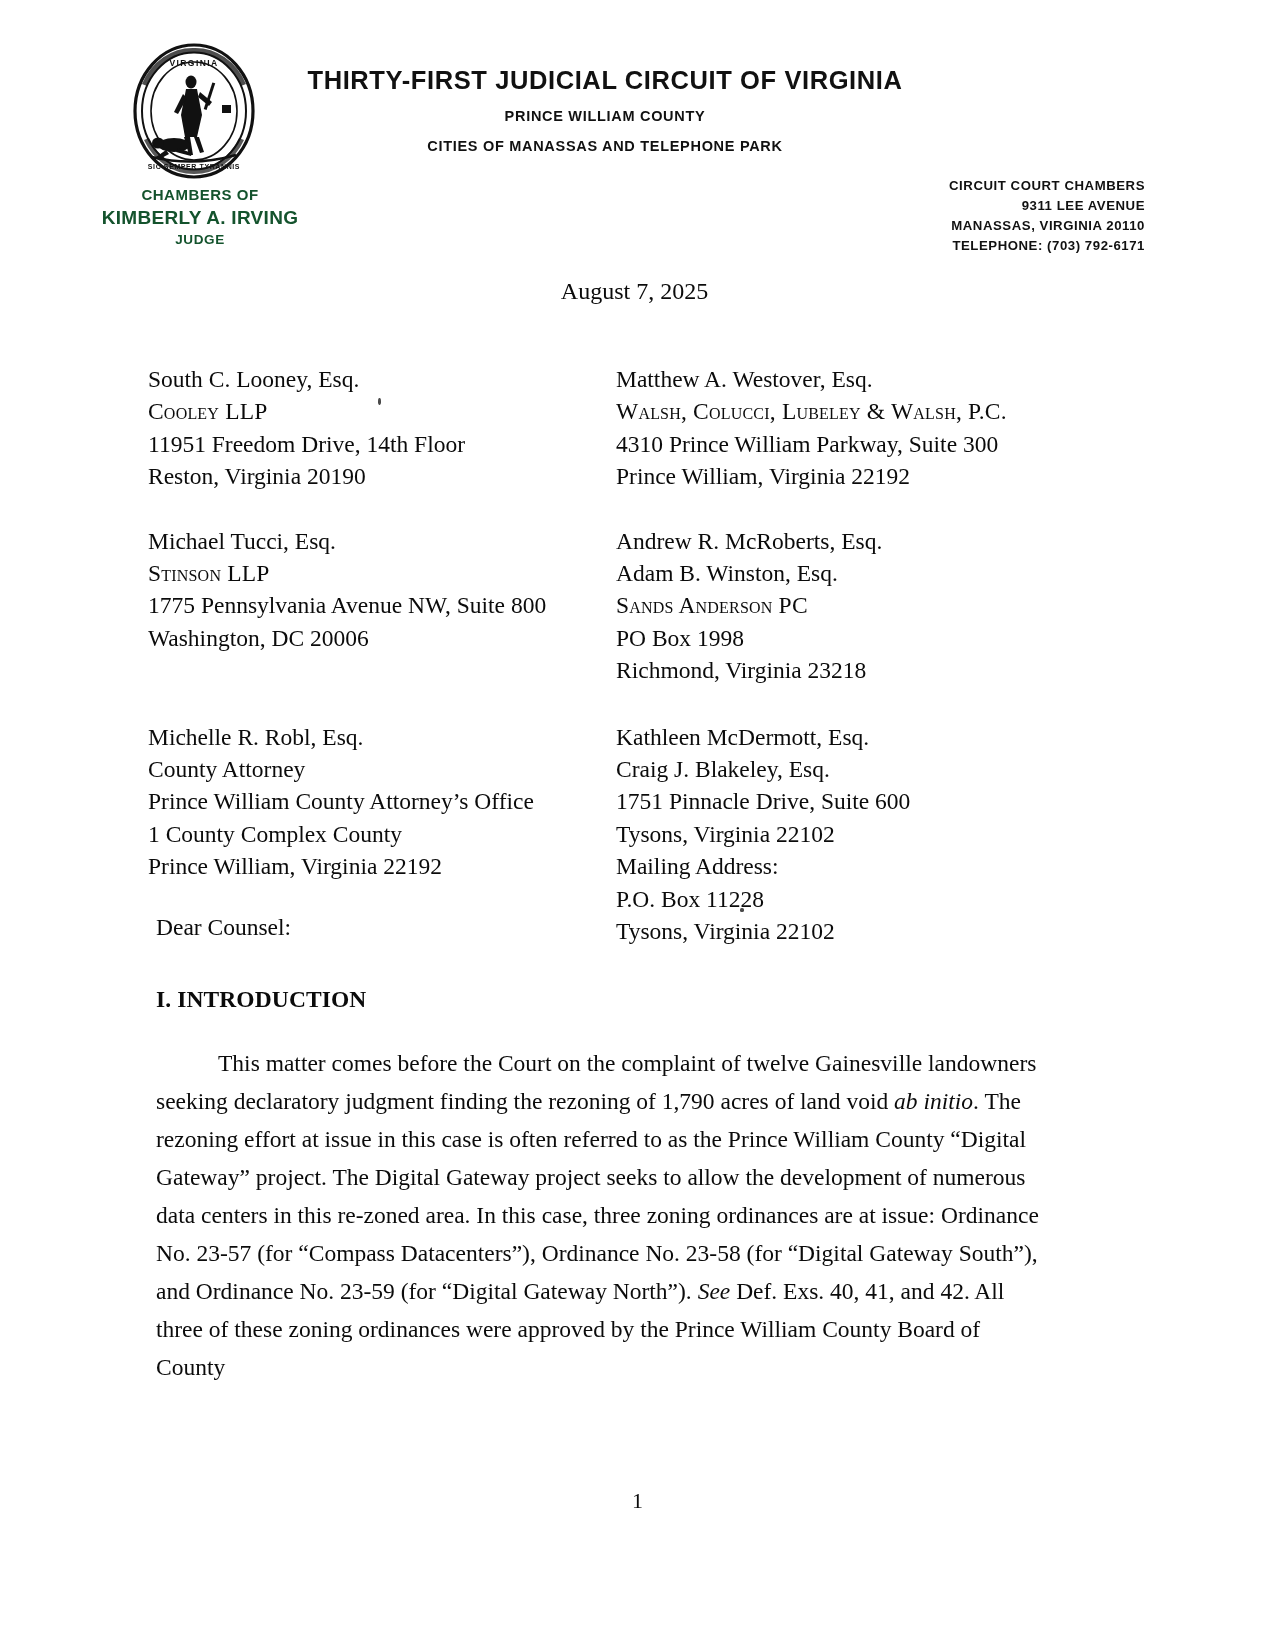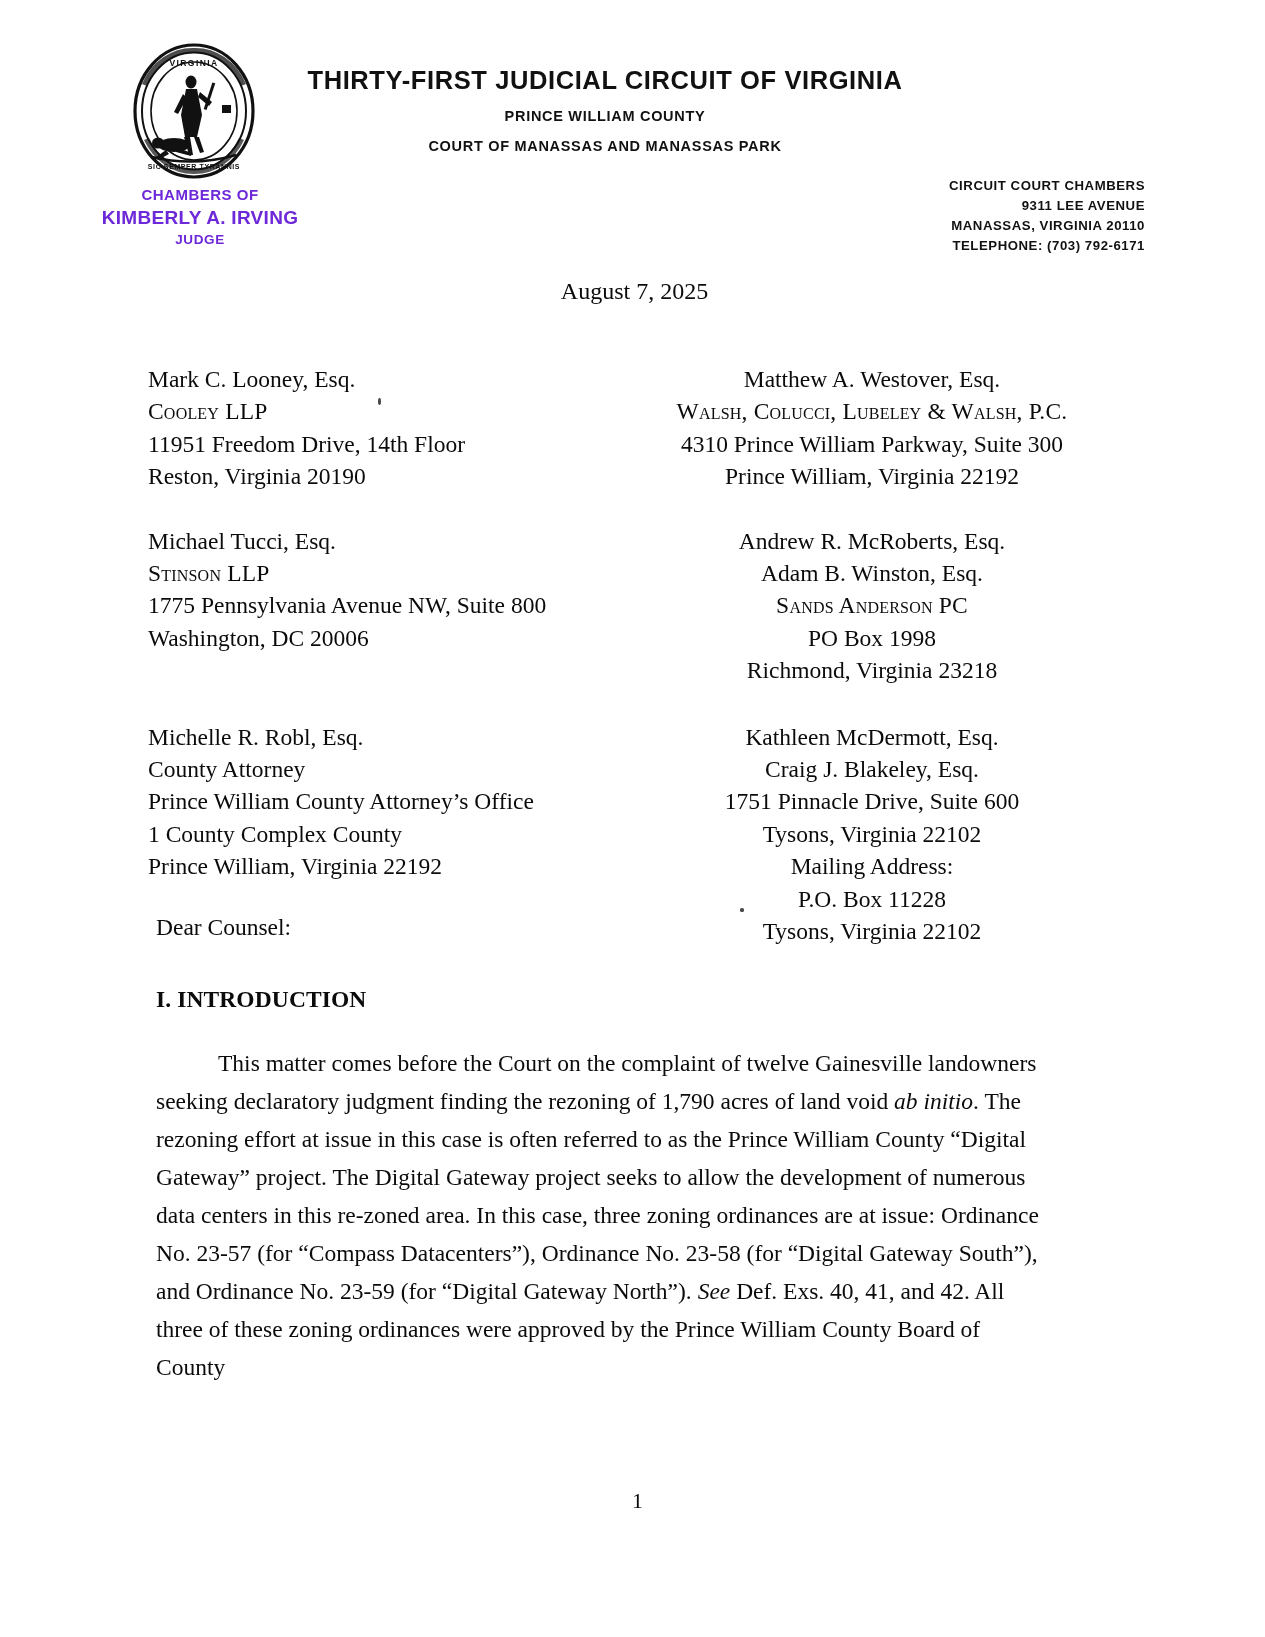--- a/index.html
+++ b/index.html
@@ -67,21 +67,21 @@
     margin-top: 14px;
   }
 
   .chambers-block {
     position: absolute;
     left: 70px;
     top: 186px;
     width: 260px;
     text-align: center;
     font-family: "Liberation Sans", "DejaVu Sans", sans-serif;
-    color: #6d28d9;
+    color: #14532d;
   }
   .chambers-of {
     font-size: 15px;
     font-weight: bold;
     letter-spacing: 0.5px;
   }
   .judge-name {
     font-size: 19px;
     font-weight: bold;
     letter-spacing: 0.3px;
@@ -124,21 +124,21 @@
     position: absolute;
     left: 148px;
     top: 363px;
     width: 980px;
   }
   .addr-row {
     display: flex;
     width: 100%;
   }
   .addr-col-left  { width: 468px; }
-  .addr-col-right { width: 512px; text-align: center; }
+  .addr-col-right { width: 512px; }
   .addr-block {
     font-size: 23.5px;
     line-height: 32.4px;
   }
   .addr-block .ln { white-space: nowrap; }
   .smallcaps {
     font-variant: small-caps;
     letter-spacing: 0.2px;
   }
   .gap-1 { height: 32px; }
@@ -229,21 +229,21 @@
 
         <text x="76" y="127" font-family="Liberation Sans, sans-serif" font-size="7" font-weight="bold" text-anchor="middle" fill="#111" letter-spacing="0.6">SIC SEMPER TYRANNIS</text>
 
         <rect x="104" y="63" width="9" height="8" fill="#111"></rect>
       </svg>
     </div>
 
     <div class="lh-titles">
       <div class="lh-title-main">THIRTY-FIRST JUDICIAL CIRCUIT OF VIRGINIA</div>
       <div class="lh-title-sub1">PRINCE WILLIAM COUNTY</div>
-      <div class="lh-title-sub2">COURT OF MANASSAS AND MANASSAS PARK</div>
+      <div class="lh-title-sub2">CITIES OF MANASSAS AND TELEPHONE PARK</div>
     </div>
 
     <div class="chambers-block">
       <div class="chambers-of">CHAMBERS OF</div>
       <div class="judge-name">KIMBERLY A. IRVING</div>
       <div class="judge-title">JUDGE</div>
     </div>
 
     <div class="court-address" id="court-address">
         <div>CIRCUIT COURT CHAMBERS</div>
@@ -252,21 +252,21 @@
         <div>TELEPHONE: (703) 792-6171</div>
       </div>
   </div>
 
   <div class="date-line">August 7, 2025</div>
 
   <div class="addressees" id="addressees">
       <div class="addr-row">
         <div class="addr-col-left">
           <div class="addr-block">
-            <div class="ln">Mark C. Looney, Esq.</div>
+            <div class="ln">South C. Looney, Esq.</div>
             <div class="ln smallcaps">Cooley LLP</div>
             <div class="ln">11951 Freedom Drive, 14th Floor</div>
             <div class="ln">Reston, Virginia 20190</div>
           </div>
         </div>
         <div class="addr-col-right">
           <div class="addr-block">
             <div class="ln">Matthew A. Westover, Esq.</div>
             <div class="ln smallcaps">Walsh, Colucci, Lubeley &amp; Walsh, P.C.</div>
             <div class="ln">4310 Prince William Parkway, Suite 300</div>

